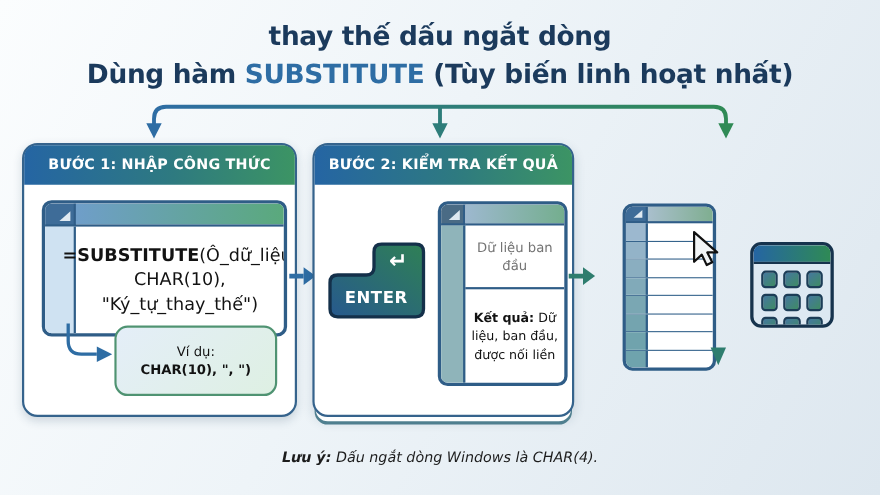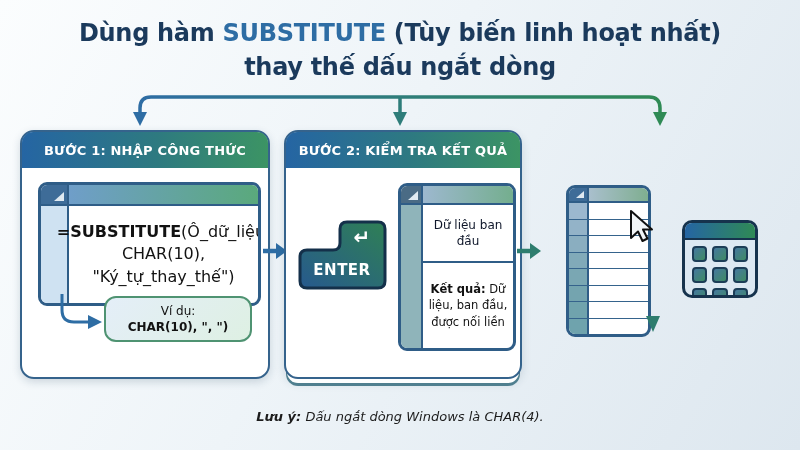--- a/index.html
+++ b/index.html
@@ -31,38 +31,38 @@
     background:linear-gradient(90deg,#6f9ec9,#5aa97c);}
   .sheet1{left:38px;top:182px;width:217px;height:118px;}
   .sheet1 .sheet-corner{width:28px;height:21px;}
   .sheet1 .sheet-chead{left:28px;height:21px;}
   .sheet1 .sheet-rowhead{position:absolute;left:0;top:21px;bottom:0;width:28px;background:#cfe2f2;border-right:2px solid #2f5d87;box-sizing:border-box;}
   .sheet1 .sheet-cell{position:absolute;left:28px;top:21px;right:0;bottom:0;display:flex;flex-direction:column;align-items:center;justify-content:center;
     font-size:16px;line-height:1.4;color:#121212;text-align:center;}
   .bold{font-weight:700;}
   
   .elbow{position:absolute;left:48px;top:292px;}
-  .example-box{position:absolute;left:104px;top:296px;width:148px;height:46px;box-sizing:border-box;
+  .example-box{position:absolute;left:104px;top:296px;width:148px;height:64px;box-sizing:border-box;
     border:2px solid #4f9372;border-radius:12px;background:linear-gradient(135deg,#e4eef8,#def0e3);
     display:flex;flex-direction:column;align-items:center;justify-content:center;
     font-size:12px;line-height:1.35;color:#121212;}
   
   .card-arrow{position:absolute;top:238px;}
   .arrow1{left:262px;}
   .arrow2{left:516px;}
   
   .enter-key{position:absolute;left:295px;top:215px;}
   
   .sheet2{left:398px;top:183px;width:112px;height:162px;}
   .sheet2 .sheet-corner{width:22px;height:19px;background:#4a6b85;}
   .sheet2 .sheet-chead{left:22px;height:19px;background:linear-gradient(90deg,#9db8cf,#74ae8e);}
   .sheet2 .sheet-rowhead{position:absolute;left:0;top:19px;bottom:0;width:22px;background:#8fb4ba;border-right:2px solid #2f5d87;box-sizing:border-box;}
   .s2-cells{position:absolute;left:22px;top:19px;right:0;bottom:0;display:flex;flex-direction:column;}
   .s2-top{height:52px;border-bottom:2px solid #2f5d87;display:flex;align-items:center;justify-content:center;
-    text-align:center;font-size:12px;line-height:1.35;color:#0f172a;padding:2px;}
+    text-align:center;font-size:12px;line-height:1.35;color:#737373;padding:2px;}
   .s2-bottom{flex:1;display:flex;align-items:center;justify-content:center;text-align:center;
     font-size:11.5px;line-height:1.4;color:#121212;padding:3px 4px;}
   
   .sheet3{left:566px;top:185px;width:79px;height:146px;}
   .sheet3 .sheet-corner{width:20px;height:15px;}
   .sheet3 .sheet-chead{left:20px;height:15px;background:linear-gradient(90deg,#a9bfcd,#7fae90);}
   .s3-rows{position:absolute;left:0;top:15px;right:0;bottom:0;display:flex;flex-direction:column;}
   .s3row{flex:1;display:flex;border-bottom:1.5px solid #35638c;}
   .s3row:last-child{border-bottom:none;}
   .s3left{width:20px;border-right:2px solid #2f5d87;box-sizing:border-box;}
@@ -87,22 +87,22 @@
   .footer-note{position:absolute;top:409px;left:0;width:100%;text-align:center;
     font-style:italic;font-size:13px;color:#1c1c1c;}
   svg{display:block;}
 </style>
 </head>
 <body>
 
 <div class="canvas">
 
   <div class="title-block">
+    <div>thay thế dấu ngắt dòng</div>
     <div><span>Dùng hàm </span><span class="title-highlight">SUBSTITUTE</span><span> (Tùy biến linh hoạt nhất)</span></div>
-    <div>thay thế dấu ngắt dòng</div>
   </div>
 
   <svg class="top-connector" width="800" height="130" style="position:absolute;left:0;top:0;">
     <defs>
       <linearGradient id="lg-line" x1="0" y1="0" x2="1" y2="0">
         <stop offset="0" stop-color="#2e6da4"></stop>
           <stop offset="0.5" stop-color="#2e7d7a"></stop>
           <stop offset="1" stop-color="#2f8a55"></stop>
       </linearGradient>
     </defs>

